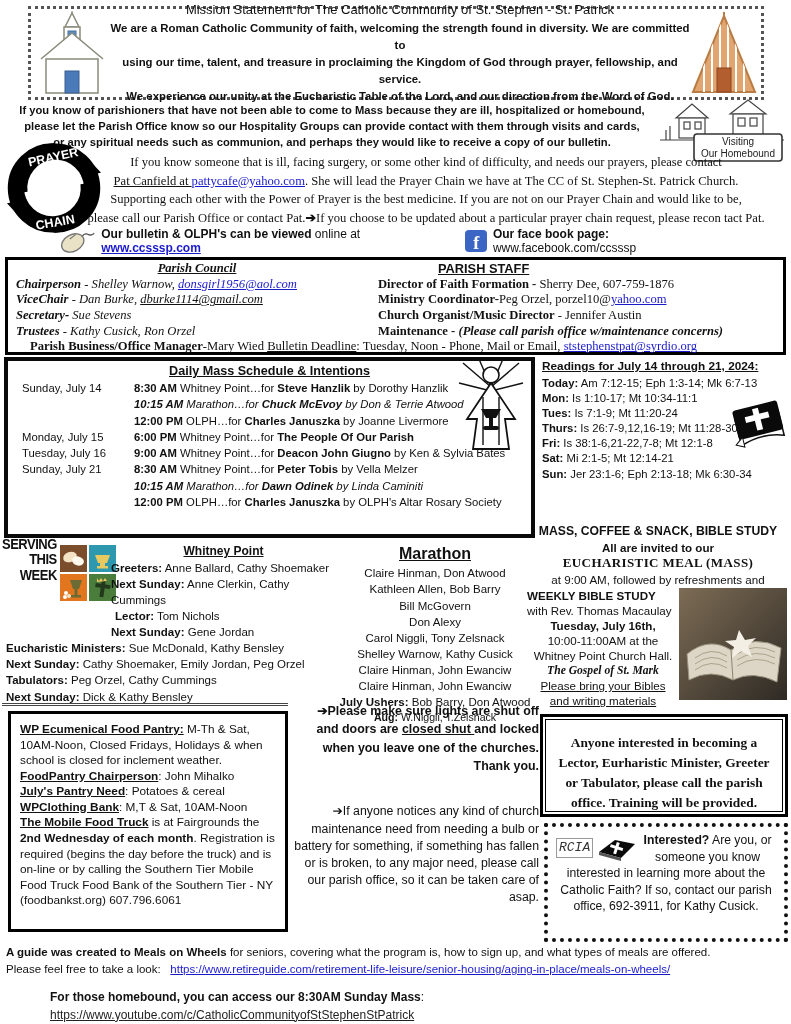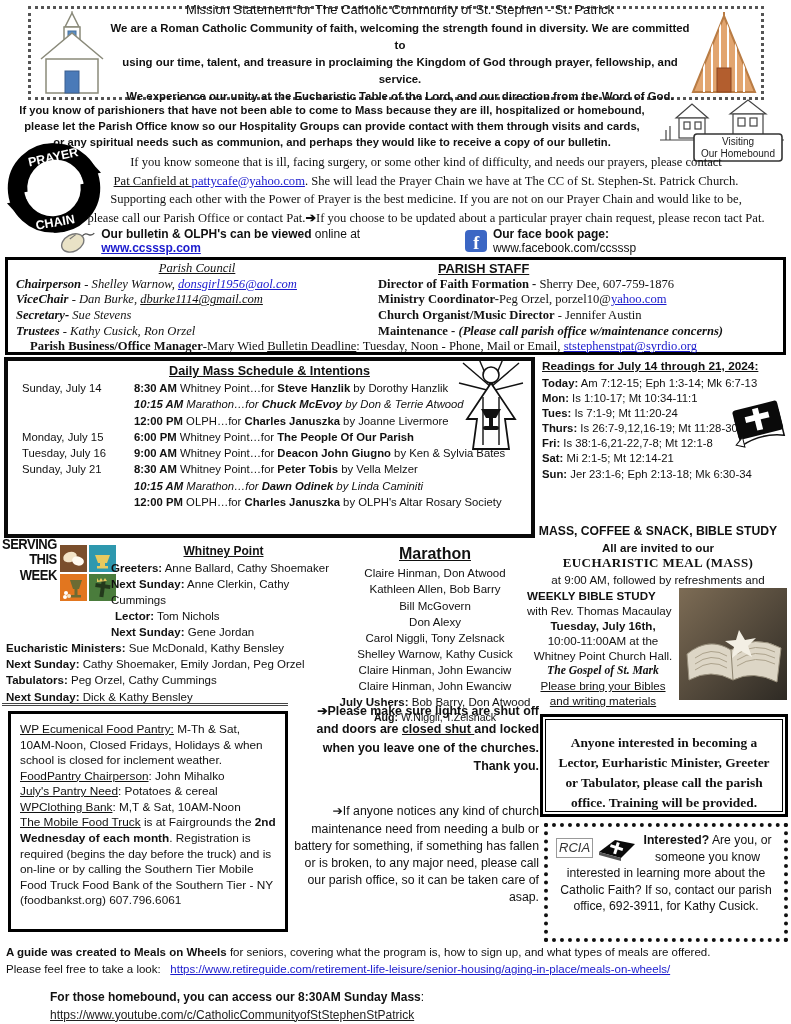--- a/index.html
+++ b/index.html
@@ -35,21 +35,21 @@
              gap:10px;font-size:12px}
   .links-row .grp{display:flex;align-items:center;gap:6px}
   .fb-icon{width:22px;height:22px;background:#3b66c4;border-radius:4px;color:#fff;
            font-family:"Liberation Serif",serif;font-weight:bold;font-size:18px;
            display:flex;align-items:flex-end;justify-content:center;line-height:1}
 
   
   .staff-box{left:5px;top:257px;width:781px;height:98px;border:3px solid #000;
              padding:1px 8px;font-family:"Liberation Serif",serif;font-size:12.6px;line-height:1.24}
   .staff-hdr{display:flex}
-  .staff-hdr .h1{width:362px;text-align:center;font-weight:normal;font-style:italic;text-decoration:underline}
+  .staff-hdr .h1{width:362px;text-align:center;font-weight:bold;font-style:italic;text-decoration:underline}
   .staff-hdr .h2{flex:1;text-align:left;padding-left:60px;font-weight:bold;text-decoration:underline;
                  font-family:"Liberation Sans",sans-serif;font-size:12.8px}
   .staff-row{display:flex}
   .staff-row .c1{width:362px}
   .staff-row .c2{flex:1}
   .staff-lbl{font-weight:bold;font-style:italic}
   .staff-lbl2{font-weight:bold}
   .staff-bottom{padding-left:14px}
 
   
@@ -85,38 +85,38 @@
   .wp-head{margin-left:105px;text-align:center;font-weight:bold;text-decoration:underline;font-size:12px}
   .wp-row.ind{margin-left:105px}
   .marathon-block{left:336px;top:543px;width:198px;font-size:11.5px;line-height:1.4;text-align:center}
   .mar-head{font-weight:bold;text-decoration:underline;font-size:16px}
   .mar-aug{font-size:10.6px}
   .sep-line{left:2px;top:703px;width:286px;border-top:3px double #444;height:0}
 
   
   .pantry-box{left:8px;top:711px;width:280px;height:221px;border:3px solid #000;
               padding:8px 9px;font-size:11.8px;line-height:1.32}
-  .pl{font-weight:normal;text-decoration:underline}
+  .pl{font-weight:bold;text-decoration:underline}
 
   
   .notes{left:292px;top:702px;width:247px;text-align:right}
   .note1{font-weight:bold;font-size:12.4px;line-height:1.48}
   .note2{font-size:12.3px;line-height:1.4;margin-top:28px}
 
   
   .volunteer-box{left:540px;top:714px;width:248px;height:103px;border:3px solid #000;
                  outline:1px solid #000;outline-offset:-6px;
                  font-family:"Liberation Serif",serif;font-weight:bold;font-size:13.4px;
                  text-align:center;padding:16px 10px;line-height:1.5}
 
   
   .rcia-box{left:544px;top:823px;width:244px;height:119px;border:4px dotted #111;
             padding:5px 8px;font-size:12.2px;line-height:1.36;text-align:center}
   .rcia-logo{float:left;display:flex;align-items:center;gap:2px;margin:2px 2px 0 0}
-  .rcia-word{font-family:Liberation Sans, sans-serif;font-style:italic;font-size:13px;
+  .rcia-word{font-family:Liberation Mono, monospace;font-style:italic;font-size:13px;
              border:1px solid #999;padding:0 2px;color:#333}
 
   
   .footer{left:6px;top:944px;width:782px;font-size:11.5px;line-height:1.5}
   .f-line3{margin-top:9px;margin-left:44px;font-size:12px}
 </style>
 </head>
 <body>
 
 <div class="page">

